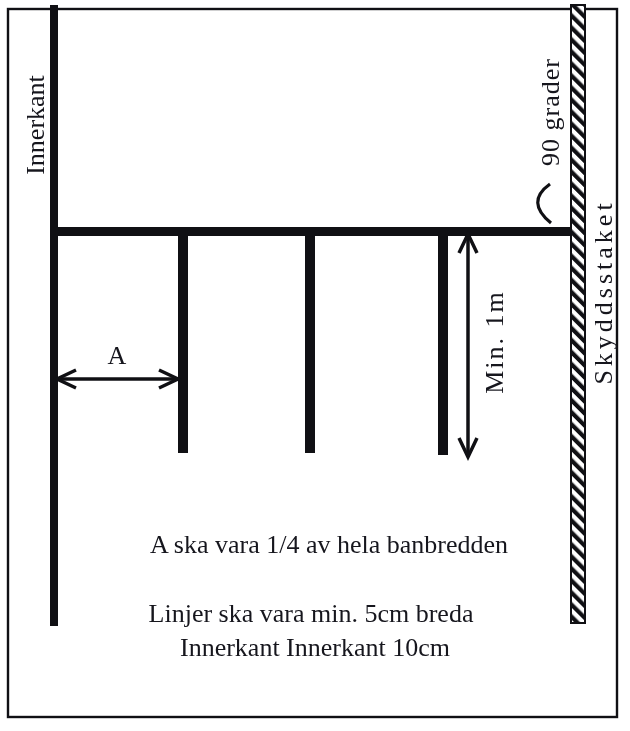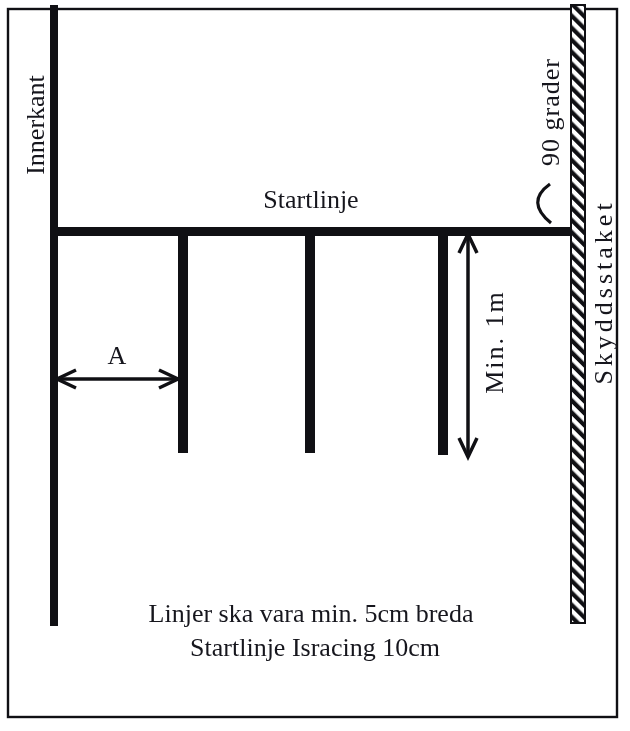--- a/index.html
+++ b/index.html
@@ -76,22 +76,22 @@
   </svg>
 
   <div class="lbl vert" style="left:36px; top:125px;">Innerkant</div>
 
   <div class="lbl vert sp1" style="left:551px; top:112px;">90 grader</div>
 
   <div class="lbl vert sp4" style="left:604px; top:292px;">Skyddsstaket</div>
 
   <div class="lbl vert sp2" style="left:495px; top:342px;">Min. 1m</div>
 
-  <div class="lbl" style="left:311px; top:200px;">Startlinje</div>
 
   <div class="lbl" style="left:117px; top:356px;">A</div>
 
+  <div class="lbl" style="left:329px; top:545px;">A ska vara 1/4 av hela banbredden</div>
 
   <div class="lbl" style="left:311px; top:614px;text-align:center;">Linjer ska vara min. 5cm breda</div>
 
-  <div class="lbl" style="left:315px; top:648px;">Startlinje Isracing 10cm</div>
+  <div class="lbl" style="left:315px; top:648px;">Innerkant Innerkant 10cm</div>
 
 </div>
 
 </body></html>

